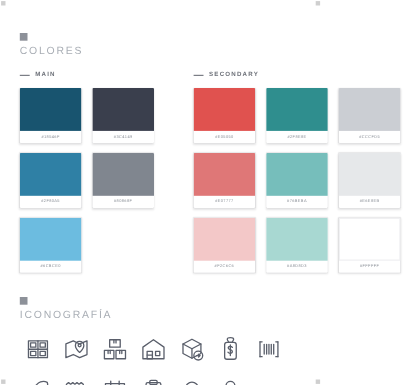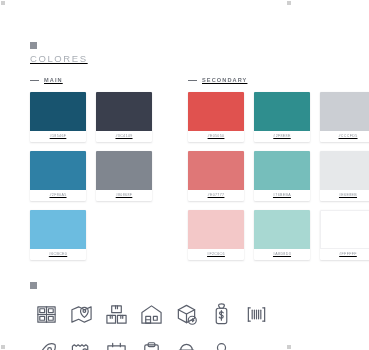--- a/index.html
+++ b/index.html
@@ -10,22 +10,21 @@
     background: #ffffff;
     font-family: "Liberation Sans", sans-serif;
     overflow: hidden;
   }
 
   .page {
     position: relative;
     width: 292px;
     height: 350px;
     background: #ffffff;
-    padding: 12px;
-    text-decoration: underline;
+    padding: 0;
   }
 
   
   .crop-mark {
     position: absolute;
     width: 4px;
     height: 4px;
     background: #cfcfcf;
   }
   .cm-tl { top: 1px; left: 1px; }
@@ -270,20 +269,21 @@
         </div>
       </div>
 
     </div>
   </div>
 
   <div class="section" id="iconografia-section">
 
     <div class="section-head">
       <span class="sec-badge"></span>
+      <div class="sec-title">ICONOGRAFÍA</div>
     </div>
 
     <div class="icon-grid">
 
       <div class="icon-cell">
         <svg viewBox="0 0 24 24">
           <rect x="3" y="4" width="18" height="16"></rect>
           <line x1="3" y1="12" x2="21" y2="12"></line>
           <line x1="12" y1="4" x2="12" y2="20"></line>
           <rect x="5" y="6" width="5" height="4"></rect>

